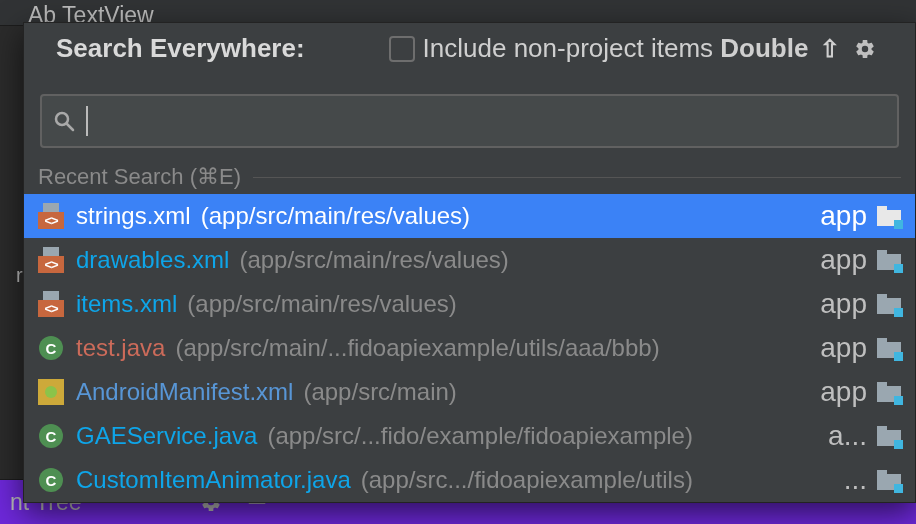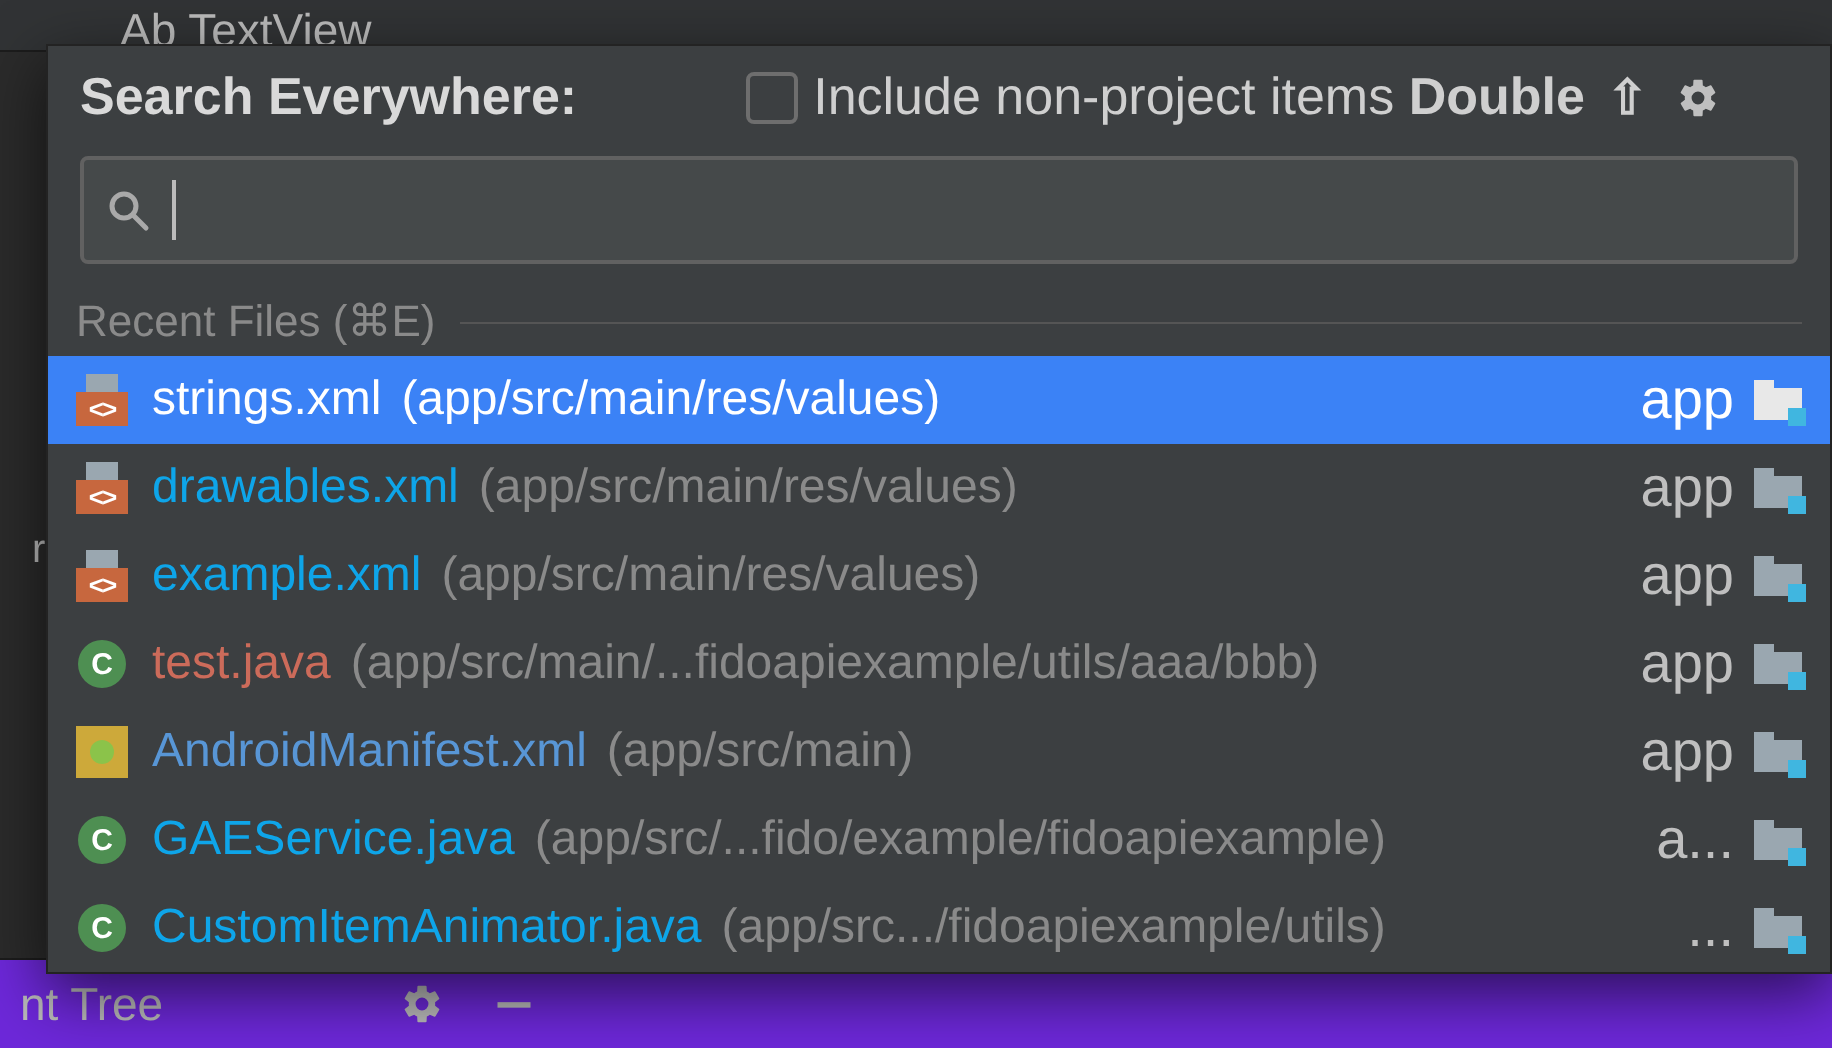--- a/index.html
+++ b/index.html
@@ -18,21 +18,20 @@
       top: 0; left: 0; right: 0;
       height: 26px;
       background: #313335;
       border-bottom: 1px solid #1c1c1c;
     }
     .bg-top-tab {
       position: absolute;
       left: 28px; top: 2px;
       color: #bbbbbb;
       font-size: 23px;
-      margin-left: 32px;
     }
     .bg-left-panel {
       position: absolute;
       left: 16px; top: 250px;
       width: 20px; height: 50px;
       color: #bbb;
       font-size: 20px;
       display: flex; align-items: center;
     }
     .bg-bottom-panel {
@@ -54,22 +53,23 @@
       left: 23px; top: 22px;
       width: 893px;
       background: #3c3f41;
       border: 1px solid #232323;
       box-shadow: 0 10px 30px rgba(0,0,0,0.6);
     }
 
     .popup-header {
       display: flex;
       align-items: center;
-      padding: 10px 16px 14px 16px;
+      padding: 10px 16px 30px 16px;
       gap: 12px;
+      margin-left: 16px;
     }
     .popup-title {
       font-size: 26px;
       font-weight: 700;
       color: #d9d9d9;
     }
     .checkbox-wrap {
       display: flex; align-items: center; gap: 8px;
       margin-left: 72px;
     }
@@ -263,21 +263,21 @@
 
   <div class="search-box">
     <svg width="24" height="24" viewBox="0 0 24 24">
         <circle cx="10" cy="10" r="6" fill="none" stroke="#a9a9a9" stroke-width="2.5"></circle>
         <line x1="15" y1="15" x2="21" y2="21" stroke="#a9a9a9" stroke-width="2.5" stroke-linecap="round"></line>
       </svg>
     <span class="search-caret"></span>
   </div>
 
   <div class="section-header">
-    <span class="section-label">Recent Files (⌘E)</span>
+    <span class="section-label">Recent Search (⌘E)</span>
     <span class="section-line"></span>
   </div>
 
   <div class="results" id="results">
       <div class="row selected">
         <span class="file-icon">
           <span class="icon-xml"></span>
         </span>
         <span class="grow">
           <span class="name ">strings.xml</span>
@@ -307,21 +307,21 @@
             <span class="folder-body"></span>
             <span class="dot"></span>
           </span>
         </span>
       </div>
       <div class="row">
         <span class="file-icon">
           <span class="icon-xml"></span>
         </span>
         <span class="grow">
-          <span class="name ">example.xml</span>
+          <span class="name ">items.xml</span>
           <span class="path">(app/src/main/res/values)</span>
         </span>
         <span class="module">
           <span class="module-label">app</span>
           <span class="module-icon">
             <span class="folder-tab"></span>
             <span class="folder-body"></span>
             <span class="dot"></span>
           </span>
         </span>

